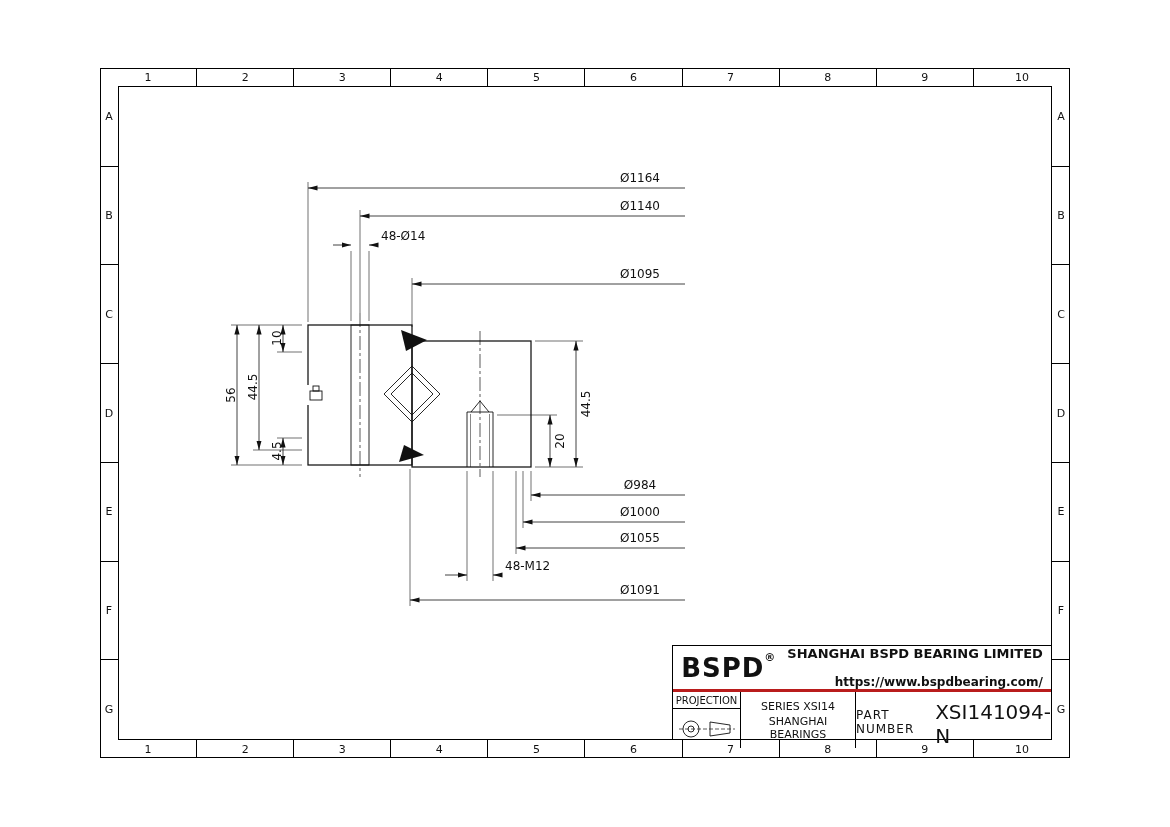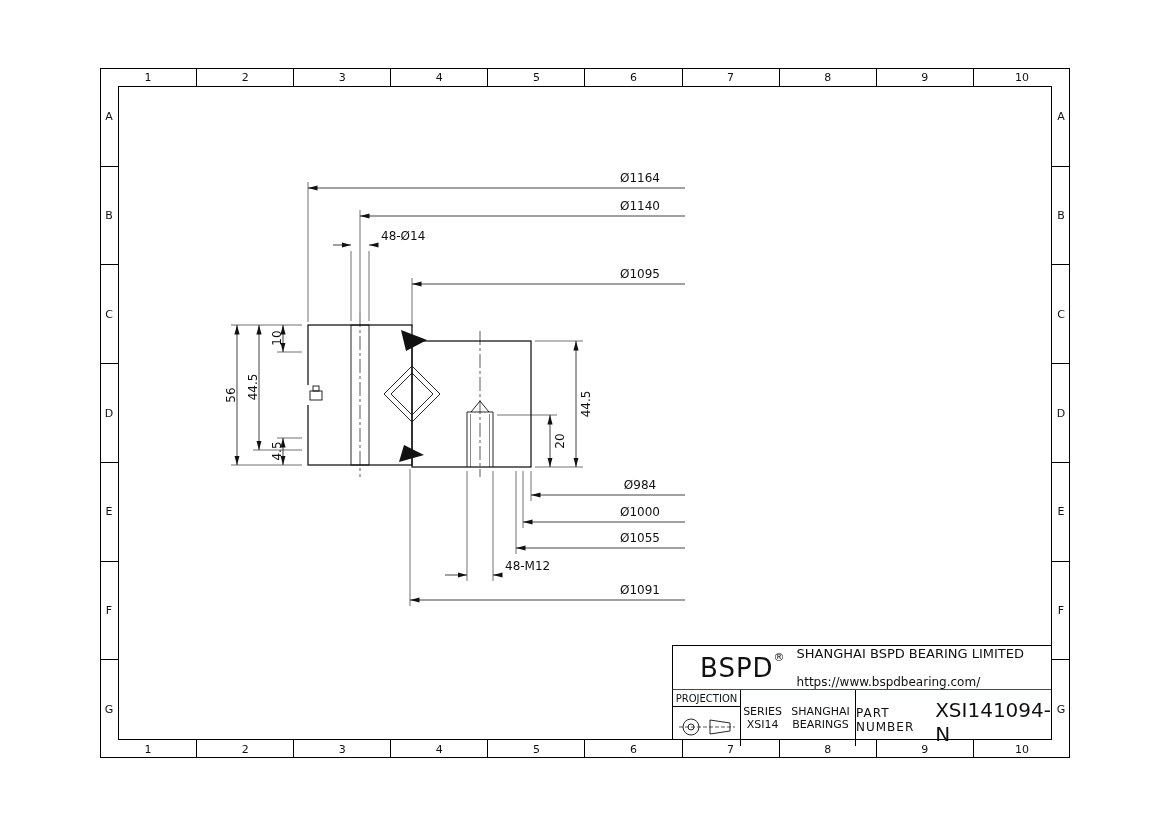--- a/index.html
+++ b/index.html
@@ -25,32 +25,32 @@
   #drawing-svg { position:absolute; left:118px; top:86px; width:934px; height:654px; }
   .out  { stroke:#111; stroke-width:1.25; fill:none; }
   .thin { stroke:#111; stroke-width:0.9; fill:none; }
   .ext  { stroke:#111; stroke-width:0.6; fill:none; }
   .dim  { stroke:#111; stroke-width:0.8; fill:none; }
   .cl   { stroke:#111; stroke-width:0.7; fill:none; stroke-dasharray:14 3 3 3; }
   .dimtext { font-family:"DejaVu Sans",sans-serif; font-size:12px; fill:#111; }
 
   .title-block { position:absolute; left:672px; top:645px; width:380px; height:95px;
                  border:1px solid #000; background:#fff; display:flex; flex-direction:column; }
-  .tb-top { height:49px; border-bottom:1px solid #b91c1c; display:flex; align-items:center;
-            justify-content:center; gap:12px; }
+  .tb-top { height:49px; border-bottom:3px solid #b91c1c; display:flex; align-items:center;
+            justify-content:center; gap:12px;font-weight:bold; }
   .brand-text { font-size:26px; letter-spacing:1px; }
   .brand-reg { font-size:11px; vertical-align:super; position:relative; top:-9px; }
-  .tb-company { display:flex; flex-direction:column; align-items:flex-start; }
+  .tb-company { display:flex; flex-direction:column; align-items:flex-end; }
   .company-name { font-size:13px; }
   .company-url  { font-size:12px; margin-top:14px; }
   .tb-bottom { flex:1; display:flex; }
   .tb-proj { width:68px; border-right:1px solid #000; display:flex; flex-direction:column; }
   .proj-label { font-size:10px; text-align:center; border-bottom:1px solid #000; padding:3px 0 2px; }
   .proj-symbol { flex:1; display:flex; align-items:center; justify-content:center; }
-  .tb-series { width:115px; border-right:1px solid #000; display:flex; flex-direction:row;
+  .tb-series { width:115px; border-right:1px solid #000; display:flex; flex-direction:column;
                justify-content:center; align-items:center; font-size:11px; gap:2px; text-align:center; }
   .tb-part { flex:1; display:flex; align-items:center; padding-top:4px; }
   .part-label { font-size:12px; letter-spacing:1px; }
   .part-value { font-size:20px; margin-top:4px; }
 </style>
 </head>
 <body>
 
 <div class="sheet">
 

